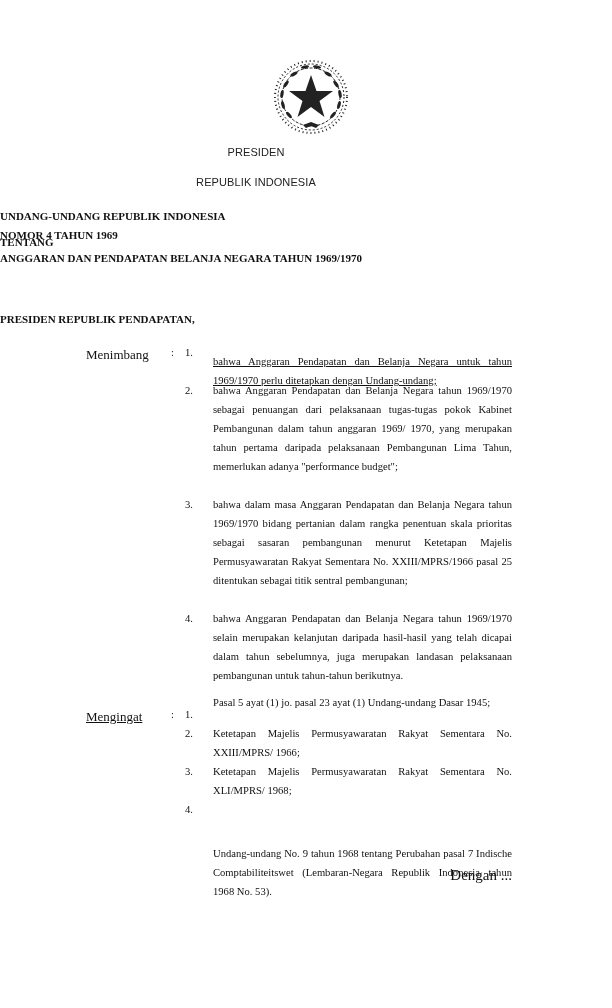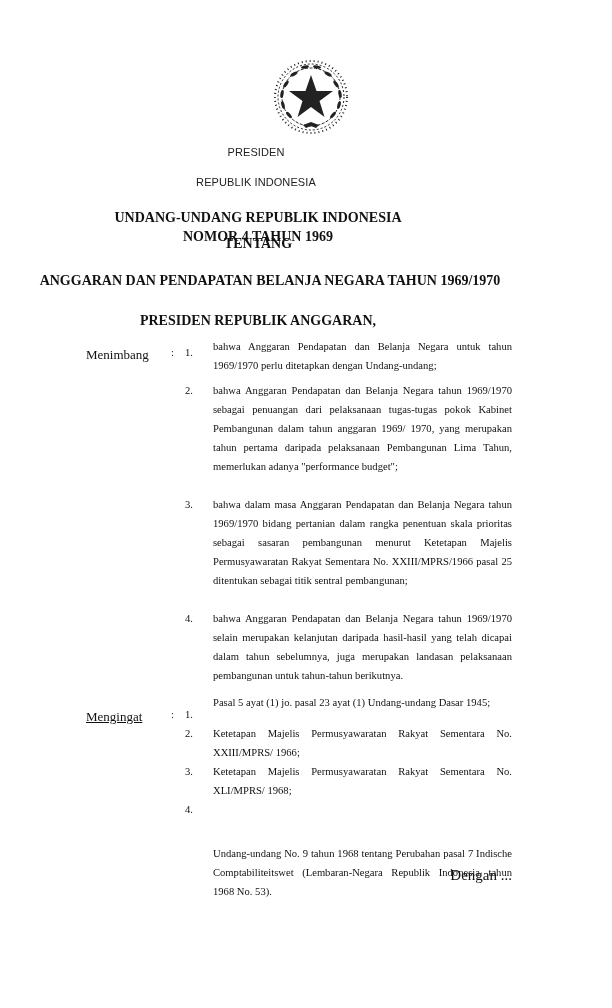--- a/index.html
+++ b/index.html
@@ -1,21 +1,21 @@
 <!DOCTYPE html>
 <html><head>
 <meta charset="utf-8">
 <style>
   html, body { margin:0; padding:0; background:#ffffff; }
   body { width:612px; height:1008px; position:relative; overflow:hidden;
          font-family:"Liberation Serif", "DejaVu Serif", serif; color:#111; }
   .emblem { position:absolute; left:272px; top:58px; width:78px; height:78px; }
   .pres-label { position:absolute; left:0; width:512px; text-align:center;
                 font-family:"Liberation Sans", "DejaVu Sans", sans-serif; font-size:11px; letter-spacing:0.1px; color:#222; }
-  .title { position:absolute; left:0; width:516px; text-align:center; font-weight:bold; font-size:14px; }
+  .title { position:absolute; left:0; width:516px; font-weight:bold; font-size:11px; }
   .section { position:absolute; left:0; width:612px; }
   .sec-label { position:absolute; left:86px; font-size:13px; }
   .sec-colon { position:absolute; left:171px; font-size:10.6px; }
   .item { position:absolute; left:0; width:612px; }
   .item-num { position:absolute; left:185px; font-size:10.6px; }
   .item-text { position:absolute; left:213px; width:299px; font-size:10.6px; line-height:19px;
                text-align:justify; }
   .closing { position:absolute; right:100px; top:867px; font-size:15px; }
 </style>
 </head>
@@ -45,30 +45,30 @@
       <path d="M31 67 L39 64 L47 67 L44 70 L39 68 L34 70 Z"></path>
     </g>
   </svg>
 </div>
 <div class="pres-label" style="top:146px;">PRESIDEN</div>
 <div class="pres-label" style="top:160px;margin-top:16px;">REPUBLIK INDONESIA</div>
 
 <div class="title" style="top:210px;">UNDANG-UNDANG REPUBLIK INDONESIA</div>
 <div class="title" style="top:229px;">NOMOR 4 TAHUN 1969</div>
 <div class="title" style="top:236px;">TENTANG</div>
-<div class="title" style="top:273px;margin-left:12px;">ANGGARAN DAN PENDAPATAN BELANJA NEGARA TAHUN 1969/1970</div>
-<div class="title" style="top:313px;">PRESIDEN REPUBLIK ANGGARAN,</div>
+<div class="title" style="top:252px;">ANGGARAN DAN PENDAPATAN BELANJA NEGARA TAHUN 1969/1970</div>
+<div class="title" style="top:313px;">PRESIDEN REPUBLIK PENDAPATAN,</div>
 
 <div class="section">
   <span class="sec-label" style="top:347px;">Menimbang</span>
   <span class="sec-colon" style="top:347px;">:</span>
 
   <div class="item">
     <span class="item-num" style="top:347px;">1.</span>
-    <div class="item-text" style="top:337px;">bahwa Anggaran Pendapatan dan Belanja Negara untuk tahun 1969/1970 perlu ditetapkan dengan Undang-undang;</div>
+    <div class="item-text" style="top:352px;text-decoration:underline;">bahwa Anggaran Pendapatan dan Belanja Negara untuk tahun 1969/1970 perlu ditetapkan dengan Undang-undang;</div>
   </div>
   <div class="item">
     <span class="item-num" style="top:385px;">2.</span>
     <div class="item-text" style="top:381px;">bahwa Anggaran Pendapatan dan Belanja Negara tahun 1969/1970 sebagai penuangan dari pelaksanaan tugas-tugas pokok Kabinet Pembangunan dalam tahun anggaran 1969/ 1970, yang merupakan tahun pertama daripada pelaksanaan Pembangunan Lima Tahun, memerlukan adanya "performance budget";</div>
   </div>
   <div class="item">
     <span class="item-num" style="top:499px;">3.</span>
     <div class="item-text" style="top:495px;">bahwa dalam masa Anggaran Pendapatan dan Belanja Negara tahun 1969/1970 bidang pertanian dalam rangka penentuan skala prioritas sebagai sasaran pembangunan menurut Ketetapan Majelis Permusyawaratan Rakyat Sementara No. XXIII/MPRS/1966 pasal 25 ditentukan sebagai titik sentral pembangunan;</div>
   </div>
   <div class="item">

